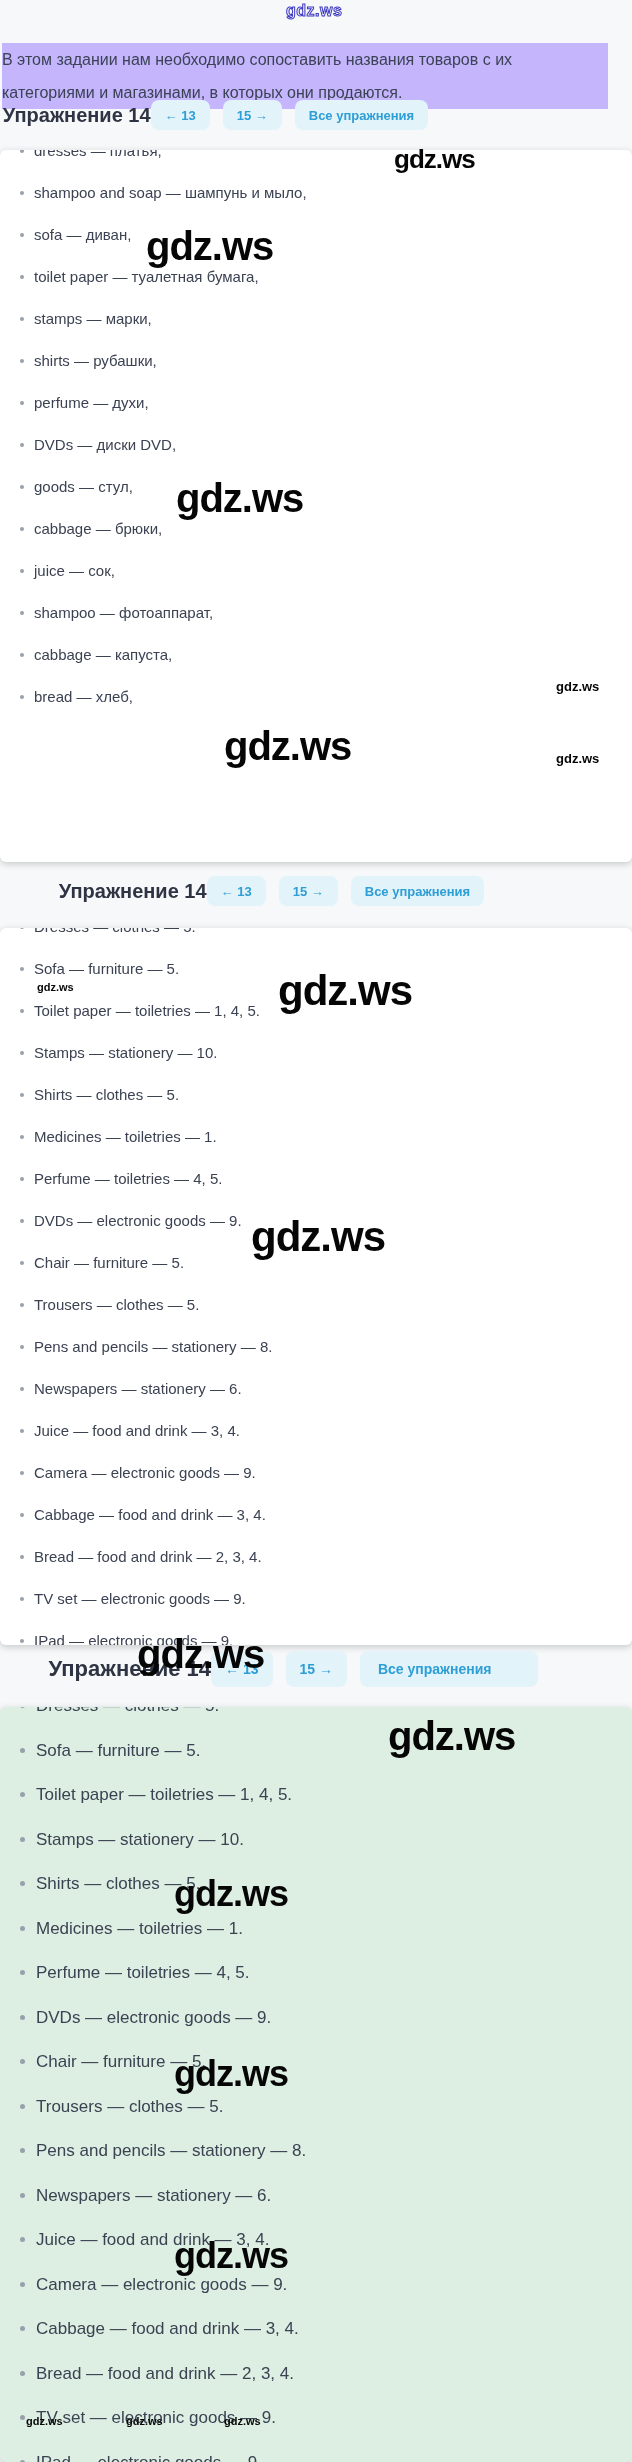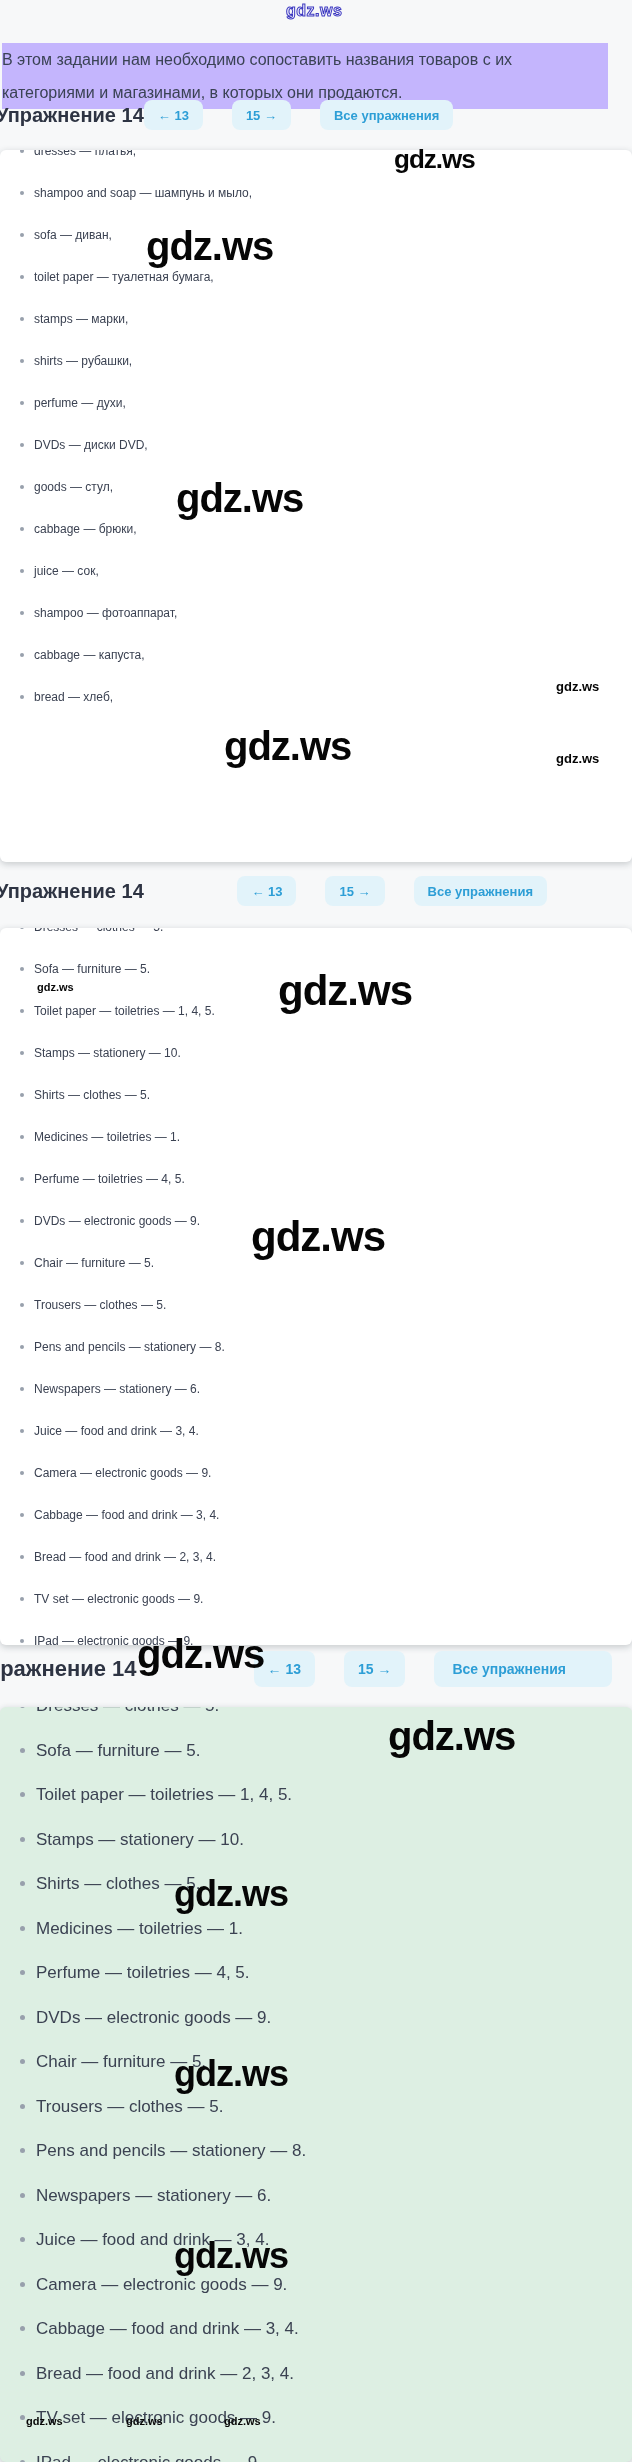--- a/index.html
+++ b/index.html
@@ -20,32 +20,32 @@
   }
   
   .intro{
     position:absolute;top:27px;left:2px;width:606px;
     font-size:16px;line-height:33px;color:#3a4254;
     z-index:2;background:#c4b5fd;
   }
   
   .hdr{
     position:absolute;left:0;width:552px;height:38px;
-    display:flex;align-items:center;justify-content:space-between;
+    display:flex;align-items:center;justify-content:center;
     z-index:2;
   }
   .s1-hdr{top:96px}
   .s2-hdr{top:872px}
   .s3-hdr{top:1650px}
   .title{
     margin:0 0 0 -4px;font-size:20px;font-weight:700;color:#2e3443;
     white-space:nowrap;
   }
   .s3-hdr .title{font-size:22px;margin-left:-26px}
-  .btns{display:flex;gap:29px;align-items:center}
+  .btns{display:flex;gap:13px;align-items:center}
   .b1{margin-right:117px}
   .b2{margin-right:5px}
   .b3{margin-right:-60px}
   .btn{
     height:30px;padding:0 14px;border:none;border-radius:8px;
     background:#e2f3fa;color:#2d9ed6;
     font-family:"Liberation Sans", sans-serif;
     font-size:13px;font-weight:600;
     display:flex;align-items:center;justify-content:center;
     white-space:nowrap;cursor:pointer;
@@ -59,21 +59,21 @@
     box-shadow:0 2px 7px rgba(25,35,45,.22);
     overflow:hidden;padding:0 20px;
     z-index:1;
   }
   .card1{top:150px;height:712px}
   .card2{top:928px;height:717px}
   .card3{top:1707px;height:755px;background:#ddefe3}
   ul.answers{list-style:none;margin:0;padding:0}
   .answers li{
     position:relative;padding-left:14px;
-    font-size:12px;line-height:16px;margin-bottom:26px;
+    font-size:15px;line-height:16px;margin-bottom:26px;
     color:#3b4252;white-space:nowrap;
   }
   .answers li::before{
     content:"";position:absolute;left:0;top:6px;
     width:4px;height:4px;border-radius:50%;background:#98a0ac;
   }
   .card1 li:first-child{margin-top:-7px}
   .card2 .frag{margin-top:-9px}
   .card3 .frag{margin-top:-11px}
   .card3 li{font-size:17px;line-height:19px;margin-bottom:25.5px;padding-left:16px}

